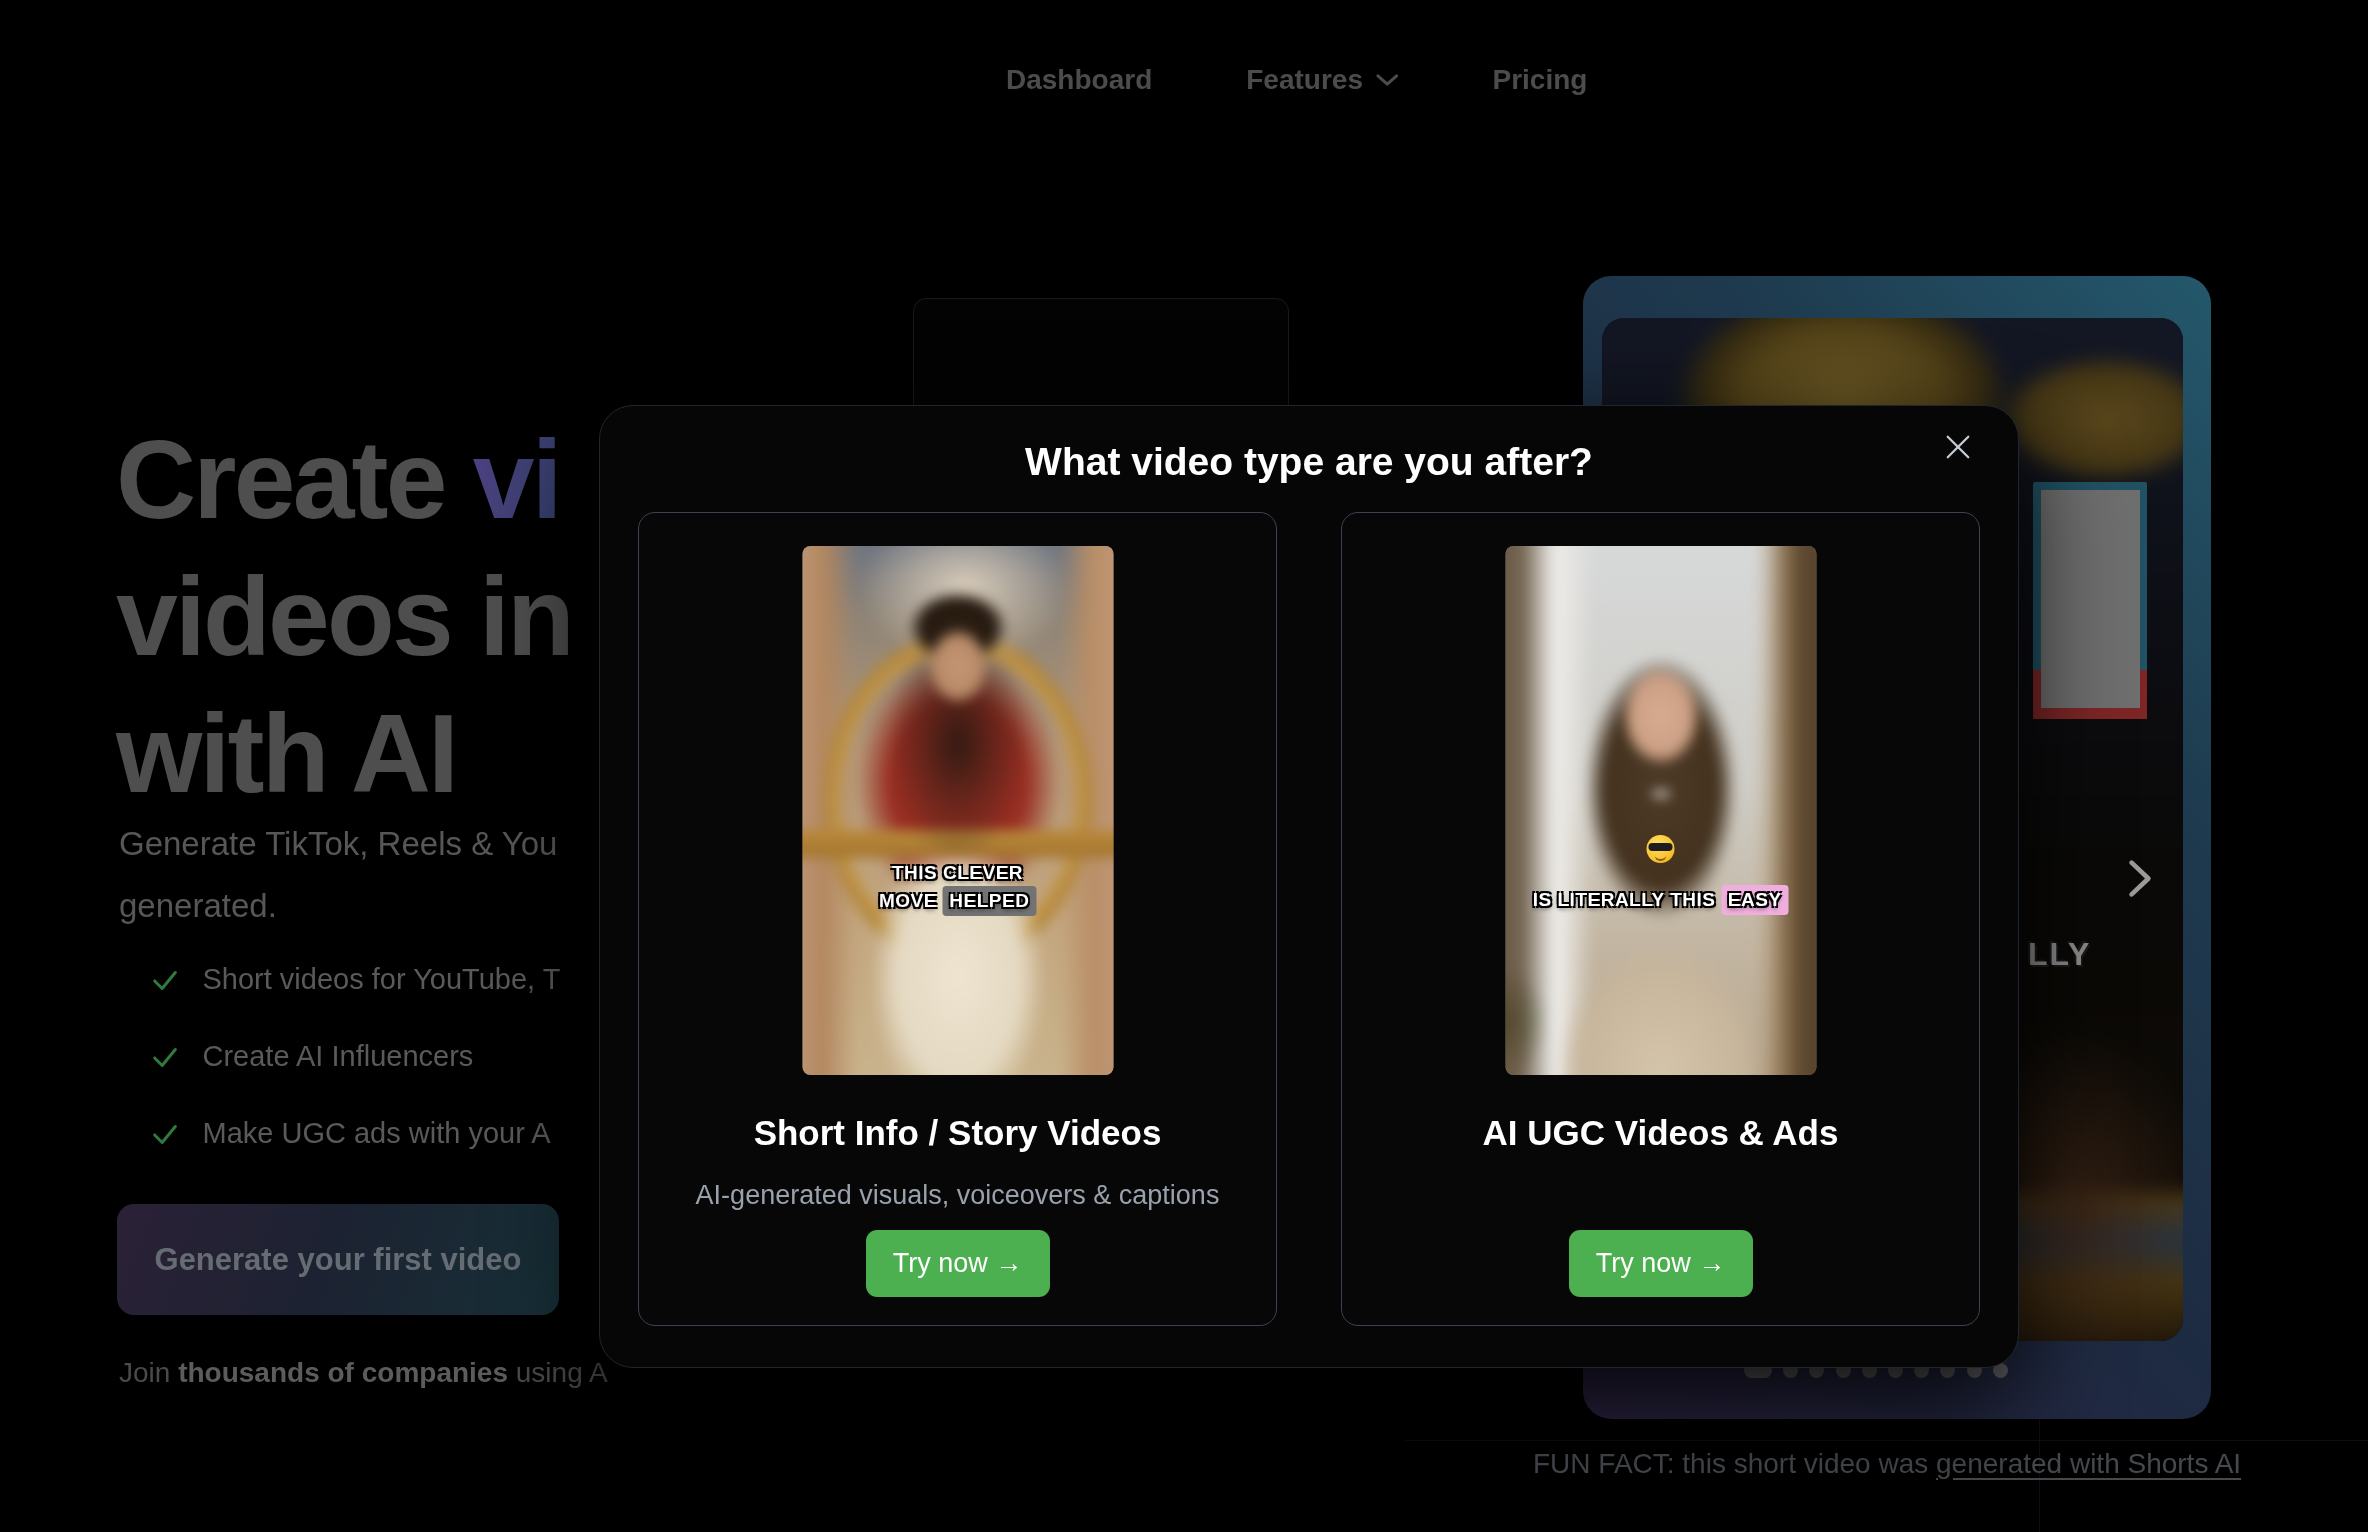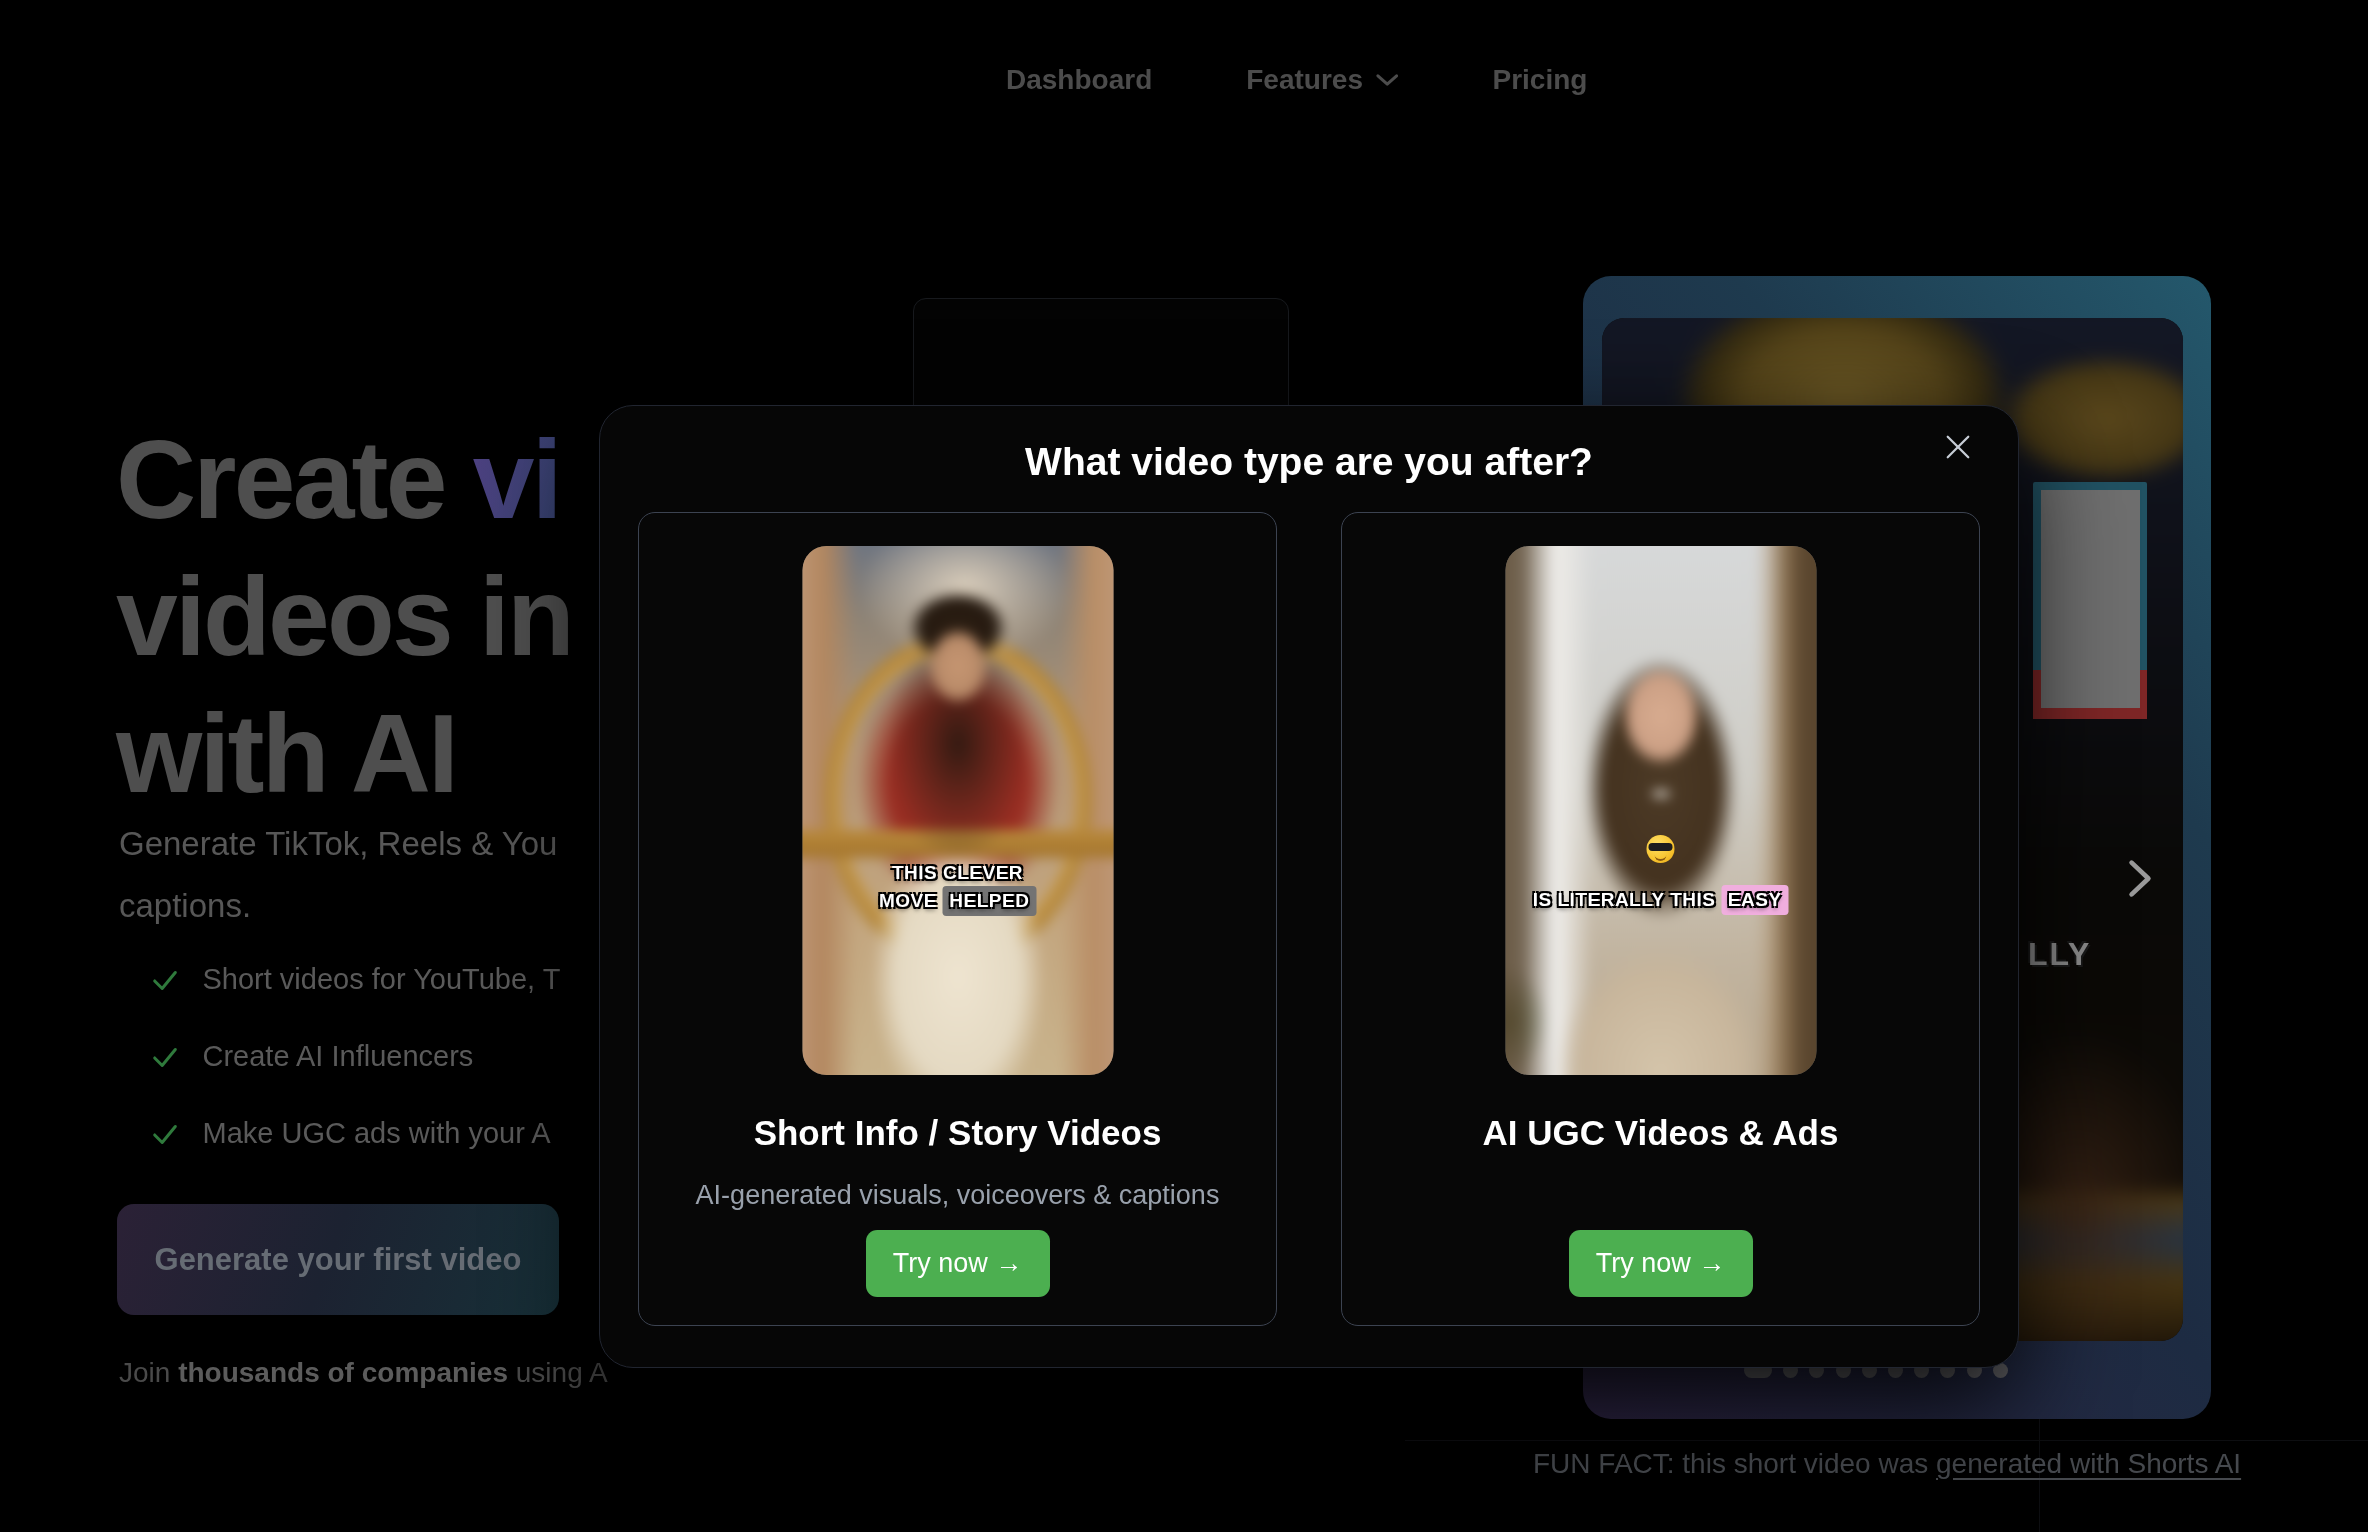--- a/index.html
+++ b/index.html
@@ -62,21 +62,21 @@
 
   
   .modal { left:599px; top:405px; width:1418px; height:961px; background:#060606; border:0.9px solid #212530;
     border-radius:34px; z-index:10; box-shadow:0 37px 103px rgba(0,0,0,0.9); }
   .modal-title { position:absolute; left:0; right:0; top:34px; text-align:center; font-size:39px; font-weight:700; color:#ffffff; }
   .modal-close { position:absolute; top:15px; right:34px; width:52px; height:52px; display:flex; align-items:center; justify-content:center; cursor:pointer; }
 
   .option-card { position:absolute; top:106px; width:637px; height:812px; border:1.4px solid #3c4351; border-radius:17px; background:#070707; cursor:pointer; }
   .card-left { left:38px; }
   .card-right { left:741px; }
-  .thumb { position:absolute; top:33px; left:50%; transform:translateX(-50%); width:311px; height:529px; border-radius:24px; overflow:hidden; background:#555; }
+  .thumb { position:absolute; top:33px; left:50%; transform:translateX(-50%); width:311px; height:529px; border-radius:8px; overflow:hidden; background:#555; }
   .thumb-art { position:absolute; inset:-13px; filter:blur(5.6px); }
   .thumb-art.story {
     background:
       radial-gradient(39px 49px at 50% 24%, #c69672 0%, #b88a68 60%, rgba(0,0,0,0) 78%),
       radial-gradient(66px 49px at 50% 17%, #2a1d12 0%, #261a10 55%, rgba(0,0,0,0) 75%),
       radial-gradient(103px 169px at 50% 38%, rgba(32,22,14,0.85) 0%, rgba(32,22,14,0) 70%),
       linear-gradient(180deg, rgba(0,0,0,0) 53%, #b8883a 54%, #a5762e 58%, rgba(0,0,0,0) 59%),
       radial-gradient(112px 187px at 50% 80%, #eee4d0 0%, #e4d9c2 55%, rgba(0,0,0,0) 78%),
       radial-gradient(141px 103px at 52% 10%, #d9cdbb 0%, rgba(217,205,187,0) 75%),
       radial-gradient(150px 187px at 50% 45%, #a23226 0%, #992d22 45%, rgba(0,0,0,0) 68%),
@@ -135,21 +135,21 @@
 </div>
 
 <div class="abs headline">
   <div><span>Create </span><span class="accent">vi</span></div>
   <div>videos in</div>
   <div>with AI</div>
 </div>
 
 <div class="abs subhead">
   <div>Generate TikTok, Reels &amp; You</div>
-  <div>captions.</div>
+  <div>generated.</div>
 </div>
 
 <div class="abs checklist">
   <div class="check-row">
     <span style="display:flex;">
       <svg width="30" height="30" viewBox="0 0 32 32">
           <polyline points="5,17 13,25 27,8" fill="none" stroke="#2f7a3c" stroke-width="3.2" stroke-linecap="round" stroke-linejoin="round"></polyline>
         </svg>
     </span>
     <span class="label">Short videos for YouTube, T</span>

